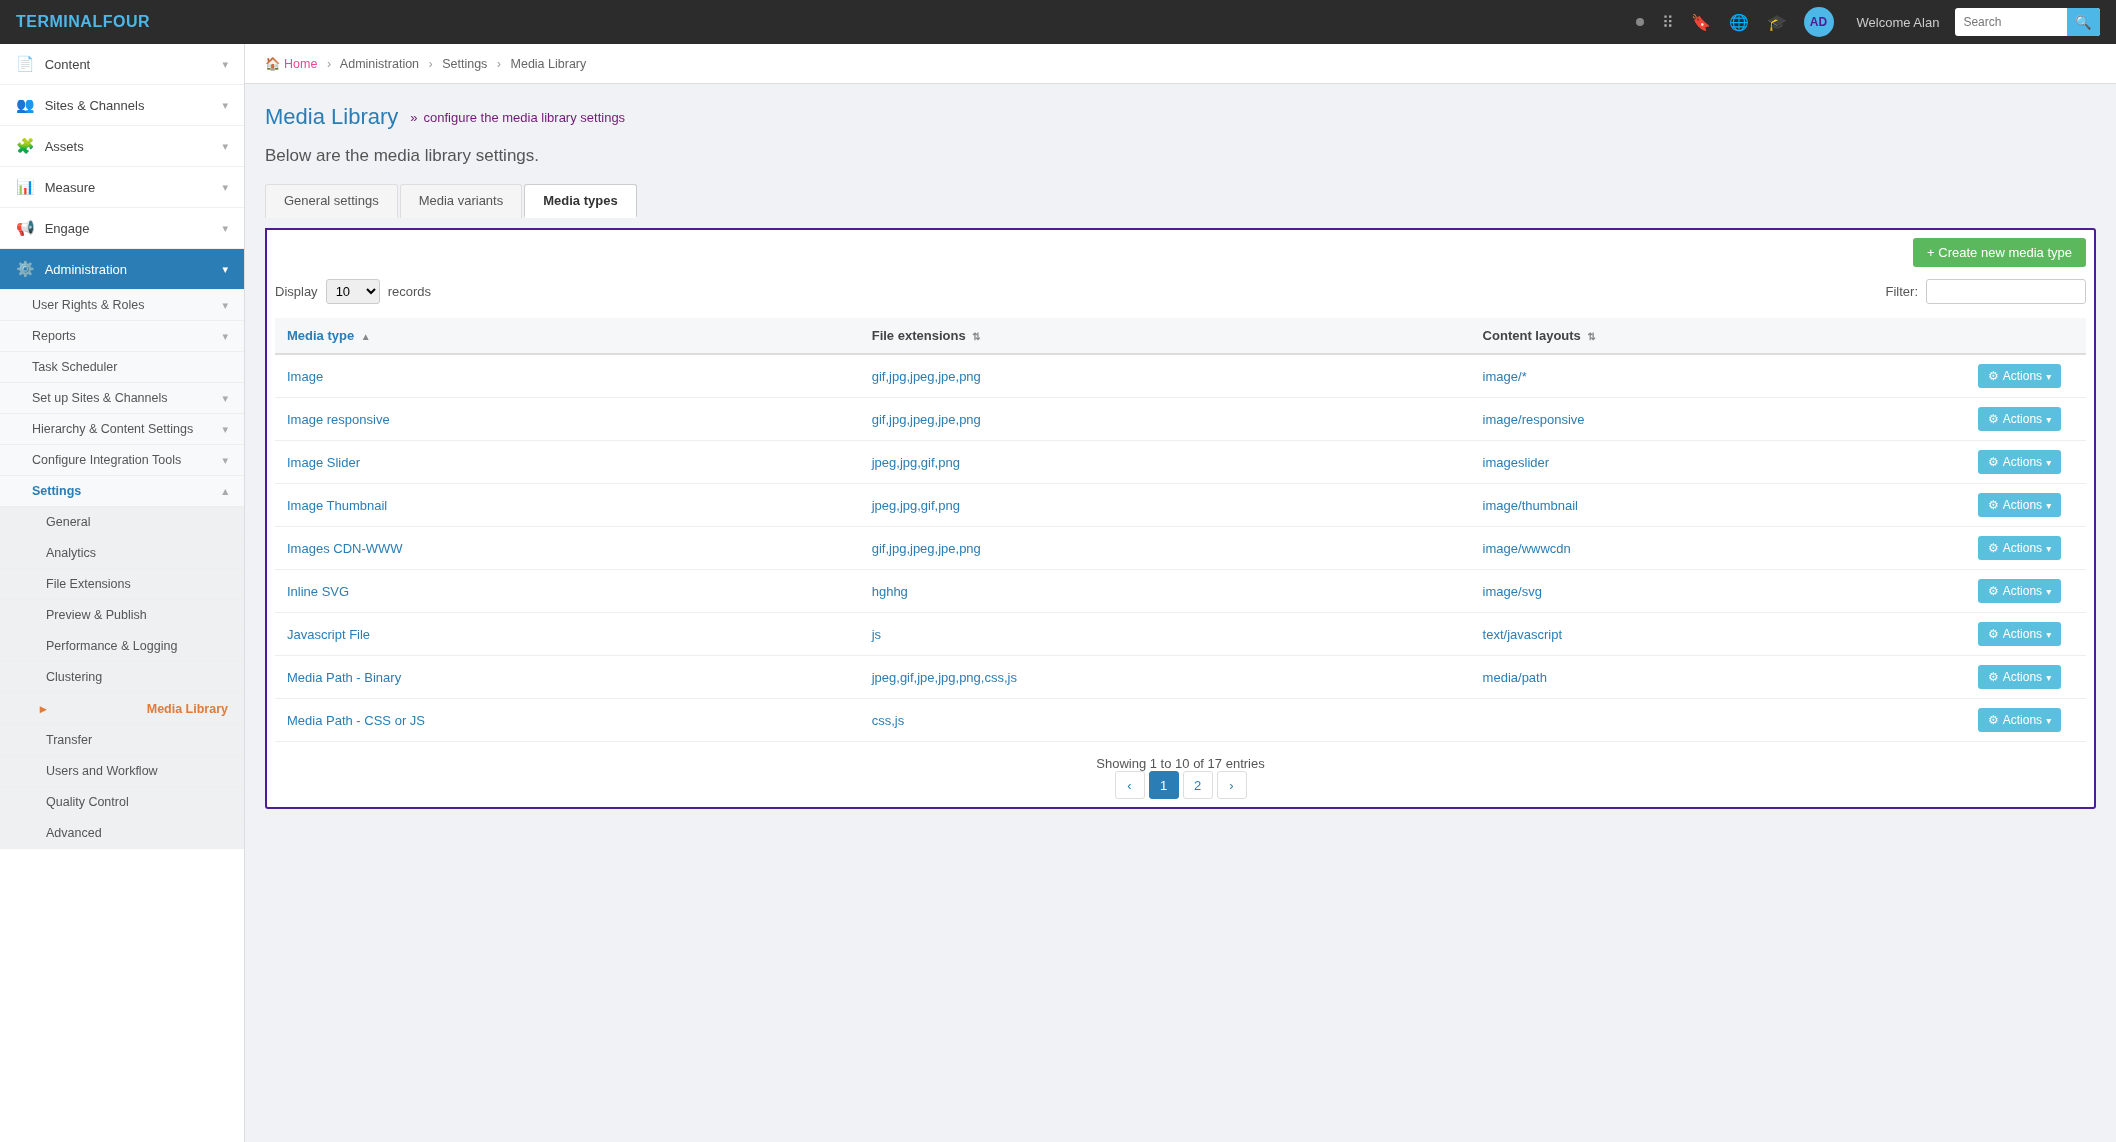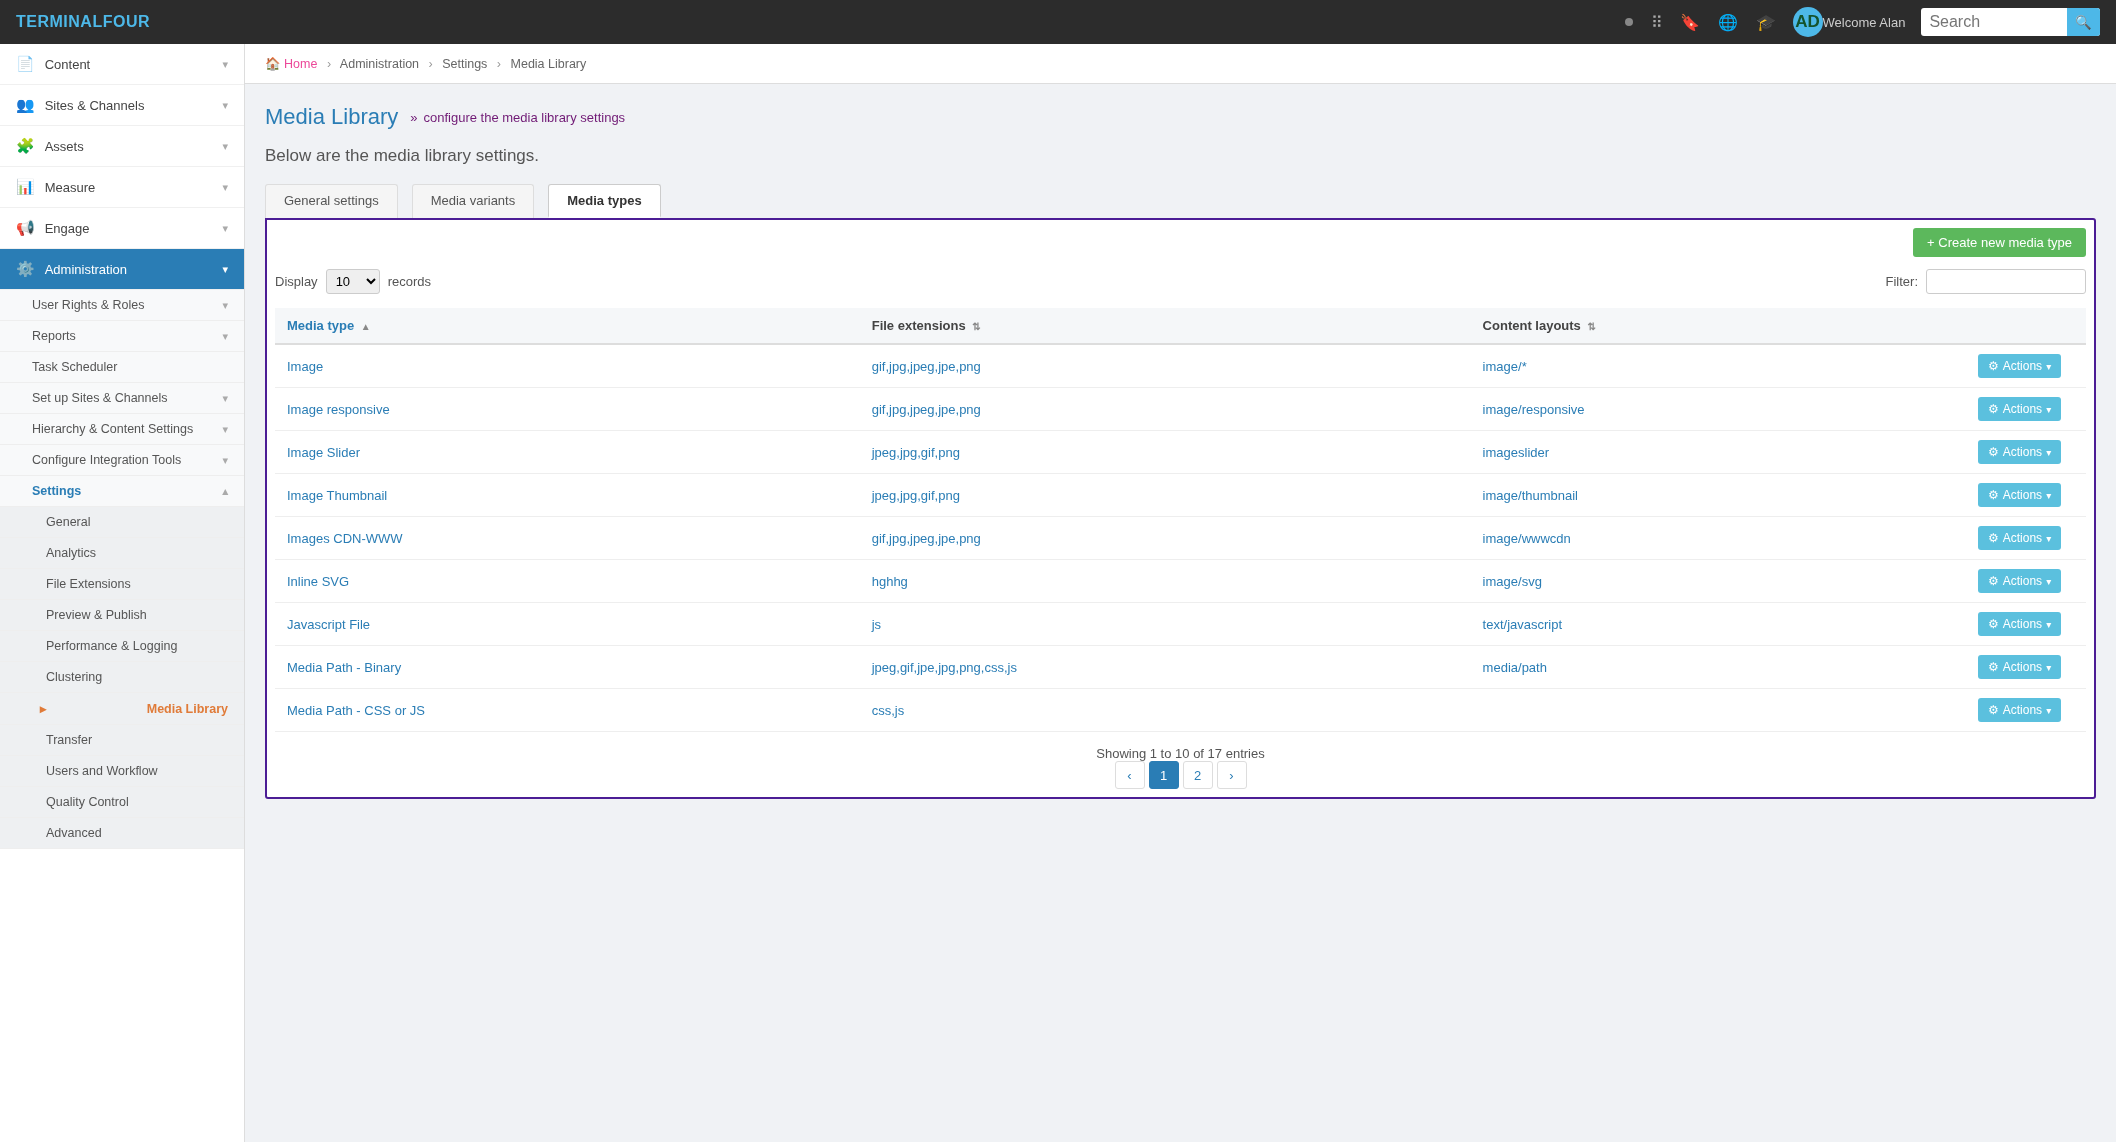--- a/index.html
+++ b/index.html
@@ -38,44 +38,44 @@
       border: none;
     }
     .top-nav .dot-indicator {
       width: 8px; height: 8px;
       background: #888;
       border-radius: 50%;
       display: inline-block;
     }
     .top-nav .user-avatar {
       background: #4db8e8;
-      color: #14532d;
+      color: #4c1d95;
       border-radius: 50%;
       width: 30px; height: 30px;
       display: flex; align-items: center; justify-content: center;
       font-weight: bold;
-      font-size: 17px;
-      margin-right: 0;
+      font-size: 12px;
+      margin-right: 23px;
     }
     .top-nav .welcome { color: #ccc; font-size: 13px; }
 
     .top-nav .search-box {
       display: flex;
       align-items: center;
       background: #fff;
       border-radius: 3px;
       overflow: hidden;
       height: 28px;
     }
     .top-nav .search-box input {
       border: none;
       outline: none;
       padding: 0 8px;
-      font-size: 16px;
-      width: 146px;
+      font-size: 12px;
+      width: 112px;
     }
     .top-nav .search-box button {
       background: #4db8e8;
       border: none;
       color: #fff;
       padding: 0 8px;
       height: 28px;
       cursor: pointer;
     }
 
@@ -173,22 +173,22 @@
     .page-subtitle::before { content: '»'; margin-right: 6px; }
     .description {
       font-size: 17px;
       color: #555;
       margin-bottom: 18px;
     }
 
     
     .tabs-bar {
       display: flex;
-      gap: 12px;
-      margin-bottom: 0;
+      gap: 0;
+      margin-bottom: 10px;
       border-bottom: none;
     }
     .tab-item {
       padding: 8px 18px;
       cursor: pointer;
       border: 1px solid #ddd;
       border-bottom: none;
       background: #f5f5f5;
       font-size: 13px;
       color: #555;

